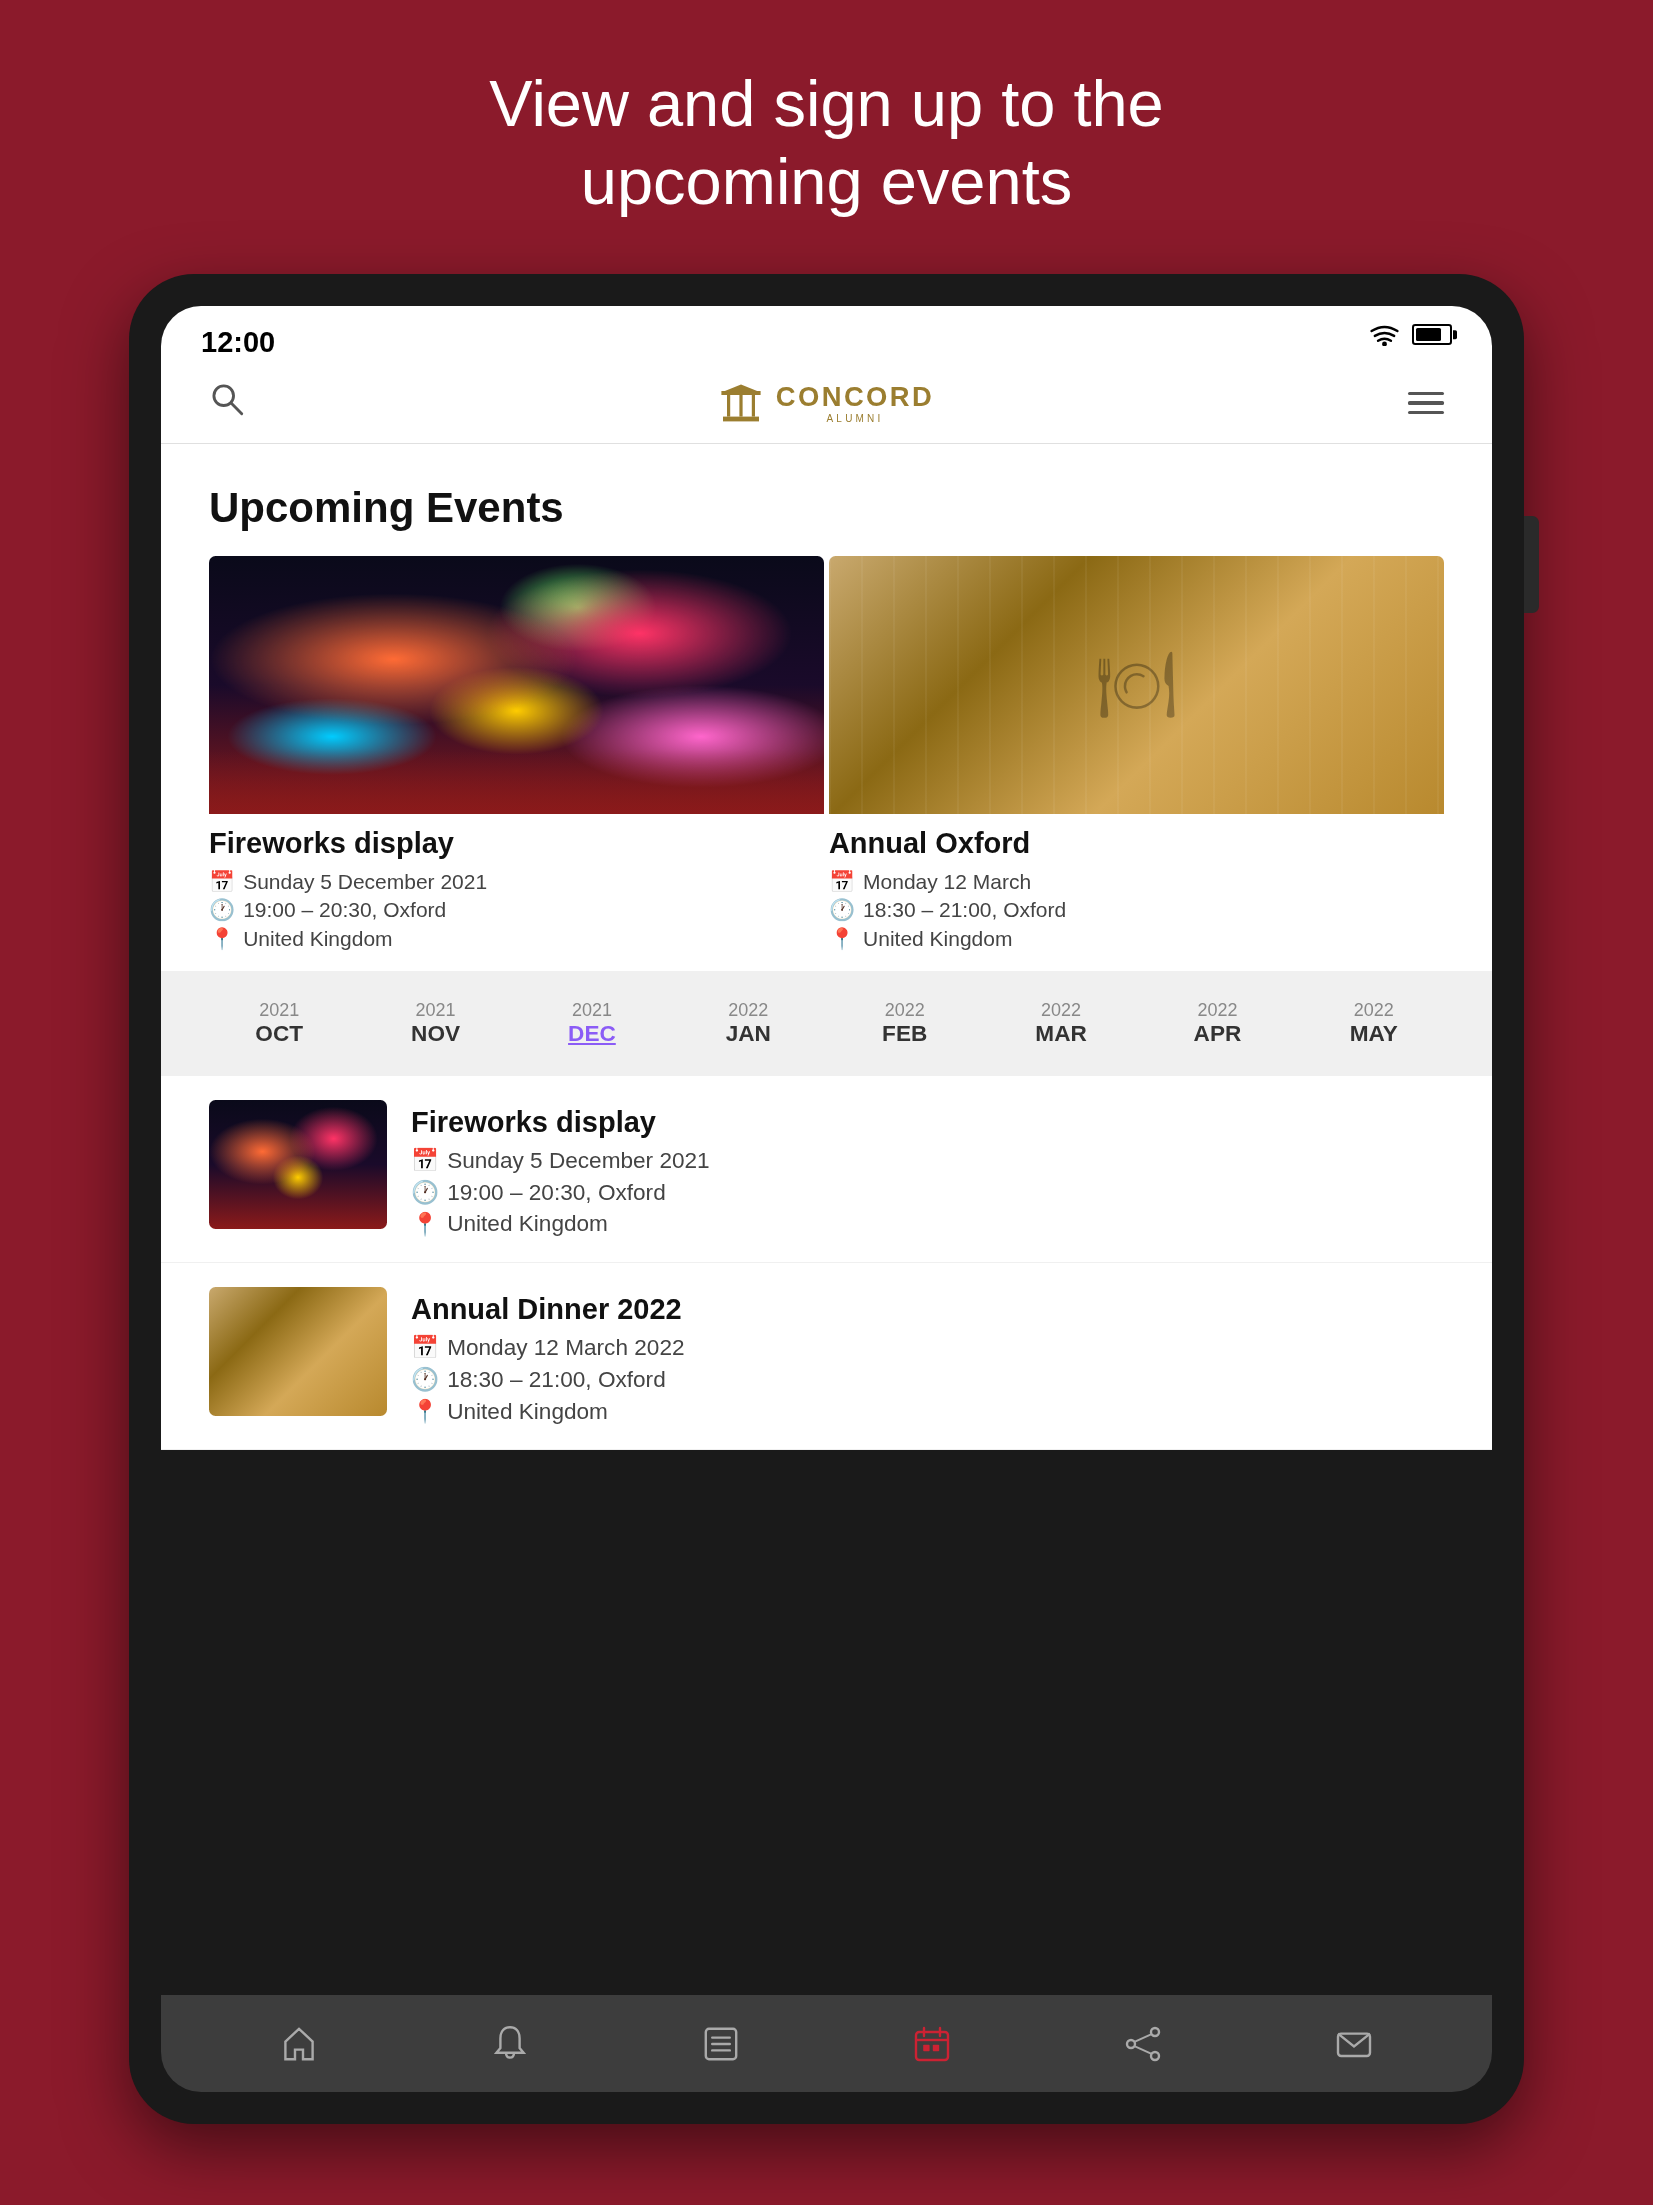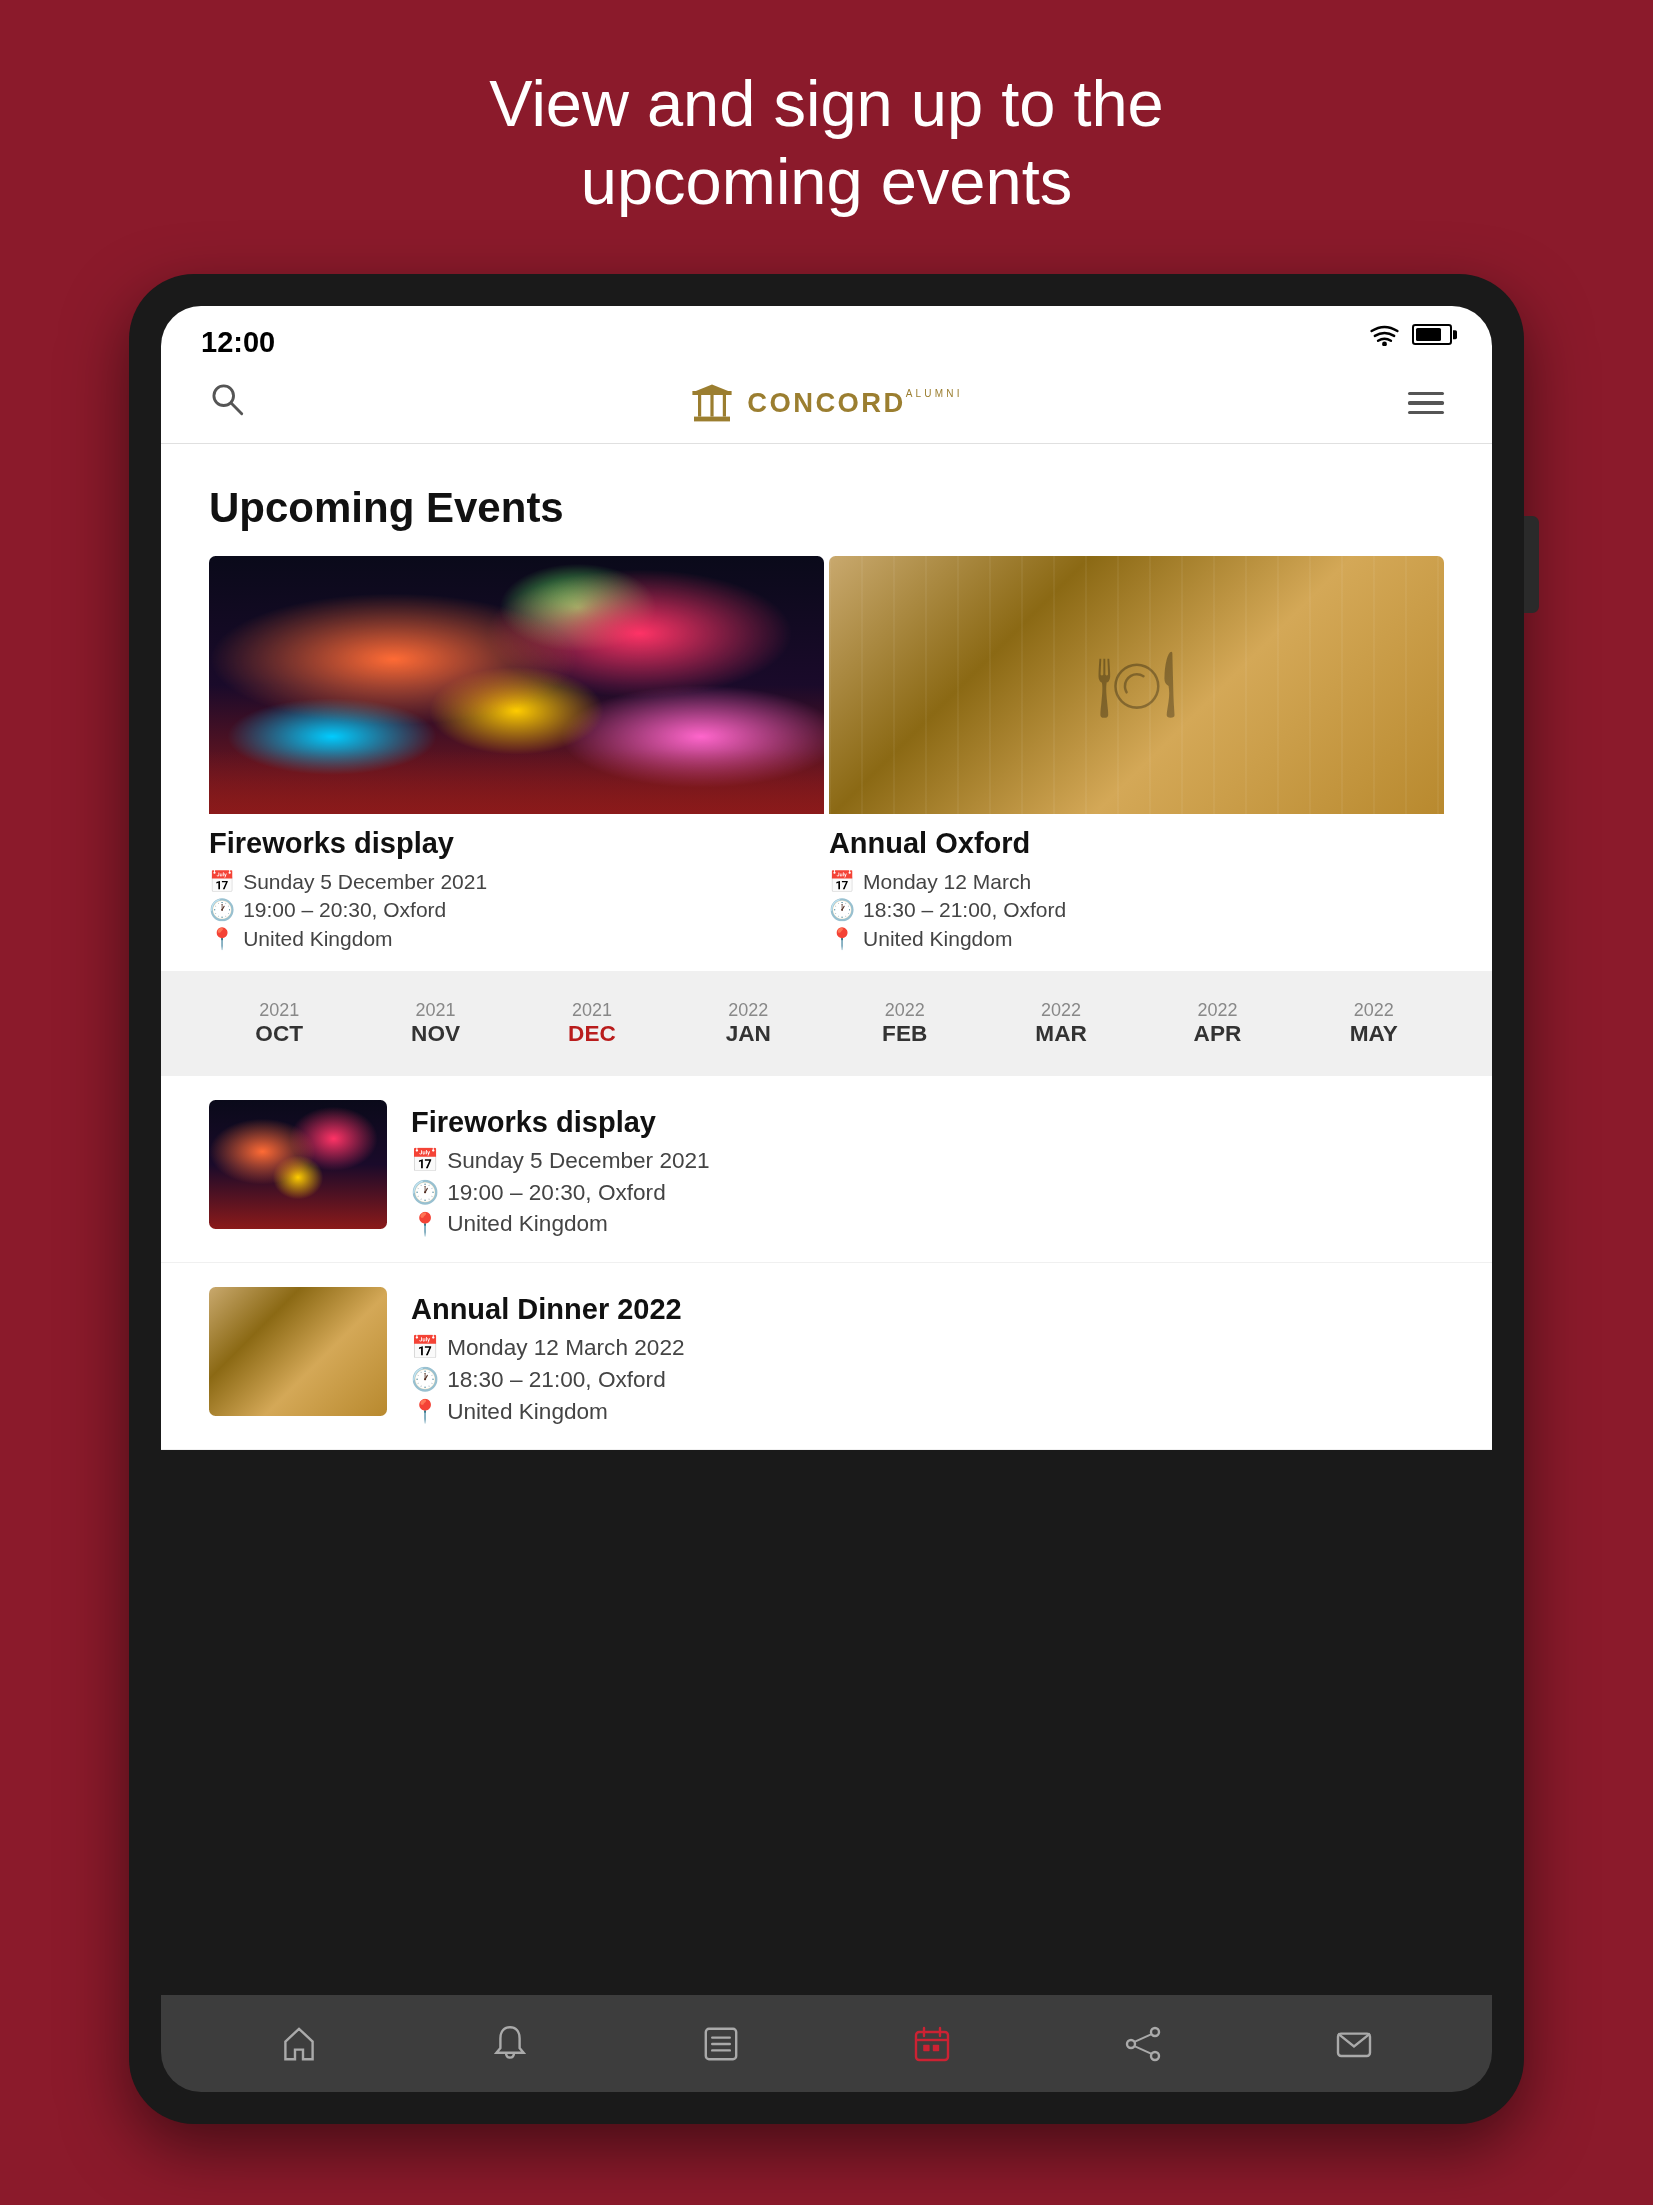--- a/index.html
+++ b/index.html
@@ -132,20 +132,21 @@
       gap: 13px;
     }
 
     .logo-icon {
       width: 44px;
       height: 40px;
     }
 
     .logo-text-wrap {
       display: flex;
+      flex-direction: column;
       line-height: 1.1;
     }
 
     .logo-text-main {
       font-size: 27.4px;
       font-weight: 700;
       color: #9B7E30;
       letter-spacing: 2.4px;
     }
 
@@ -542,21 +543,21 @@
           <div class="month-item">
             <div class="month-item-year">2021</div>
             <div class="month-item-month">OCT</div>
           </div>
           <div class="month-item">
             <div class="month-item-year">2021</div>
             <div class="month-item-month">NOV</div>
           </div>
           <div class="month-item active">
             <div class="month-item-year">2021</div>
-            <div class="month-item-month" style="color:#b91c1c;">DEC</div>
+            <div class="month-item-month" style="color:#8b5cf6;text-decoration:underline;">DEC</div>
           </div>
           <div class="month-item">
             <div class="month-item-year">2022</div>
             <div class="month-item-month">JAN</div>
           </div>
           <div class="month-item">
             <div class="month-item-year">2022</div>
             <div class="month-item-month">FEB</div>
           </div>
           <div class="month-item">

